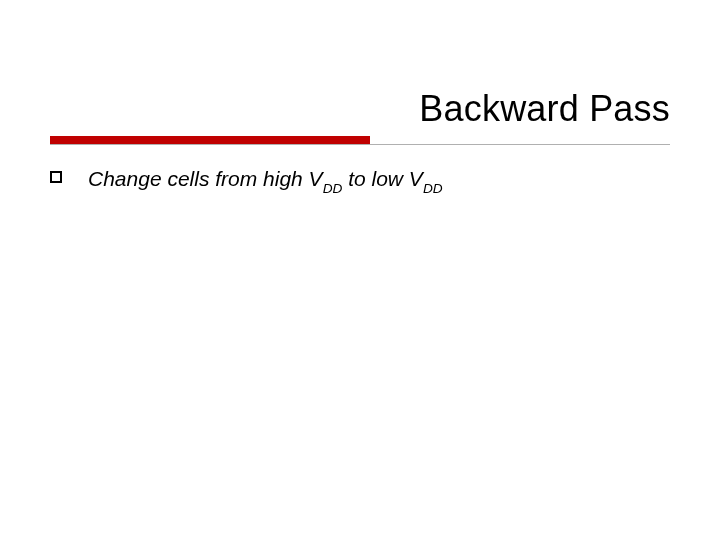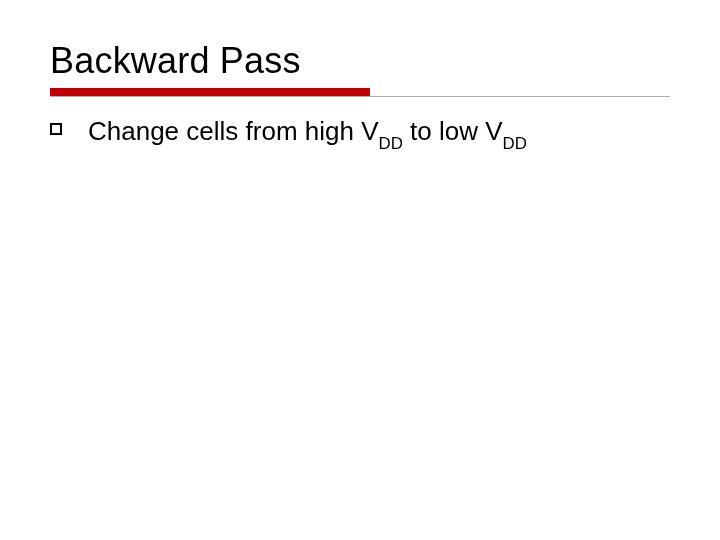--- a/index.html
+++ b/index.html
@@ -10,21 +10,22 @@
     background: #ffffff;
     font-family: Arial, Helvetica, sans-serif;
     color: #000000;
     overflow: hidden;
   }
   .slide {
     position: relative;
     width: 720px;
     height: 516px;
     box-sizing: border-box;
-    padding: 40px 50px 0 50px;
+    padding: 88px 50px 0 50px;
+    text-align: right;
   }
   .title {
     font-size: 36px;
     font-weight: 400;
     margin: 0 0 6px 0;
     letter-spacing: 0.2px;
   }
   .rule-group {
     margin: 0 0 18px 0;
   }
@@ -50,23 +51,24 @@
   .bullet-box {
     width: 12px;
     height: 12px;
     border: 2px solid #000000;
     margin-top: 8px;
     margin-right: 26px;
     flex: 0 0 auto;
     box-sizing: border-box;
   }
   .bullet-text {
-    font-size: 26px;
+    font-size: 21px;
     line-height: 32px;
     font-weight: 400;
+    font-style: italic;
   }
   .sub {
     font-size: 0.65em;
     vertical-align: sub;
     position: relative;
     top: 0.15em;
   }
 </style>
 </head>
 <body>

